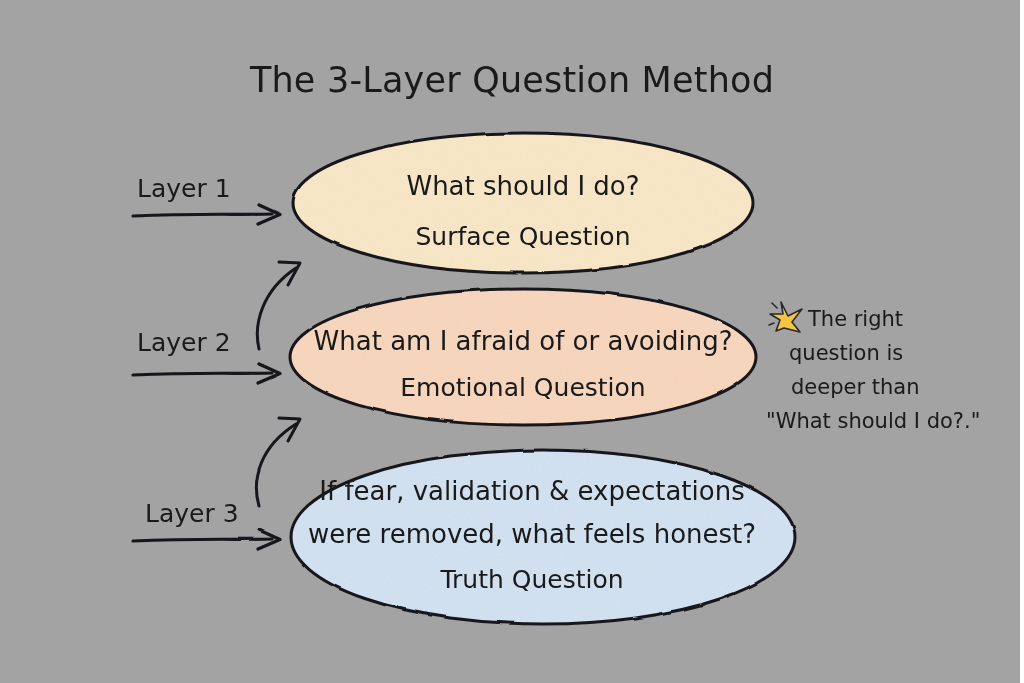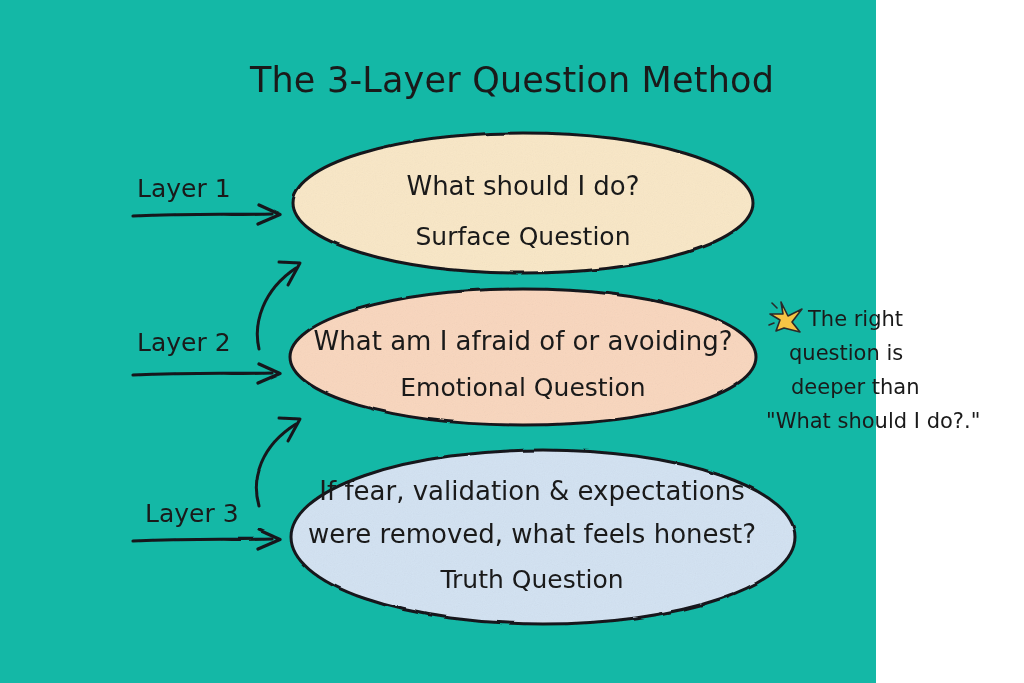--- a/index.html
+++ b/index.html
@@ -8,23 +8,23 @@
     background: #ffffff;
   }
   body {
     width: 1024px;
     height: 683px;
     overflow: hidden;
     font-family: "DejaVu Sans", sans-serif;
   }
   #stage {
     position: relative;
-    width: 876px;
+    width: 1020px;
     height: 683px;
-    background: #14b8a6;
+    background: #a3a3a3;
   }
   #canvas {
     position: absolute;
     left: 0;
     top: 0;
     width: 1024px;
     height: 683px;
   }
   .hand {
     font-family: "DejaVu Sans", sans-serif;

